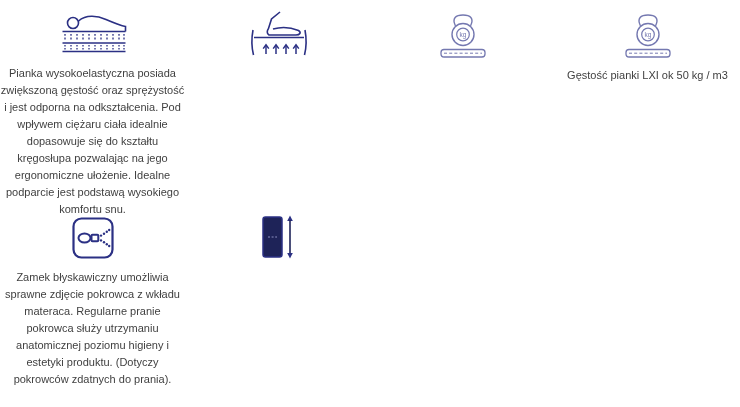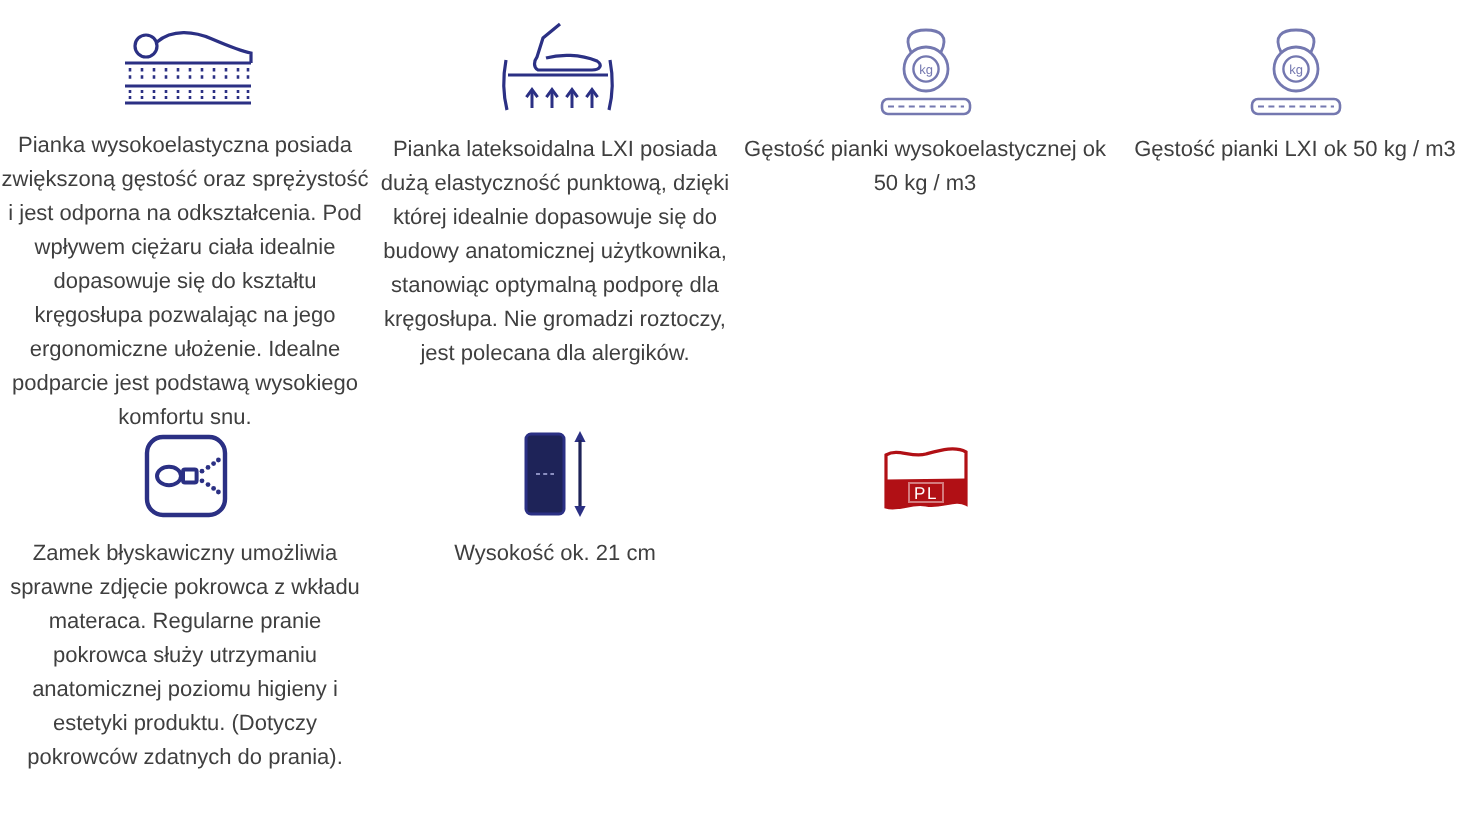--- a/index.html
+++ b/index.html
@@ -109,35 +109,33 @@
             <path d="M23.2 38.6 L26 34.8 L28.8 38.6"></path>
           <path d="M36 44 V36"></path>
             <path d="M33.2 38.6 L36 34.8 L38.8 38.6"></path>
           <path d="M46 44 V36"></path>
             <path d="M43.2 38.6 L46 34.8 L48.8 38.6"></path>
           <path d="M56 44 V36"></path>
             <path d="M53.2 38.6 L56 34.8 L58.8 38.6"></path>
         </g>
       </svg>
     </div>
-    <p class="desc">Pianka lateksoidalna LXI posiada dużą elastyczność punktową, dzięki której idealnie dopasowuje się do budowy anatomicznej użytkownika, stanowiąc optymalną podporę dla kręgosłupa. Nie gromadzi roztoczy, jest polecana dla alergików.</p>
   </div>
 
   <div class="cell row1">
     <div class="icon-area">
       <svg width="56" height="46" viewBox="0 0 56 46" aria-hidden="true">
         <path class="st-peri" stroke-width="1.4" d="M20.5 14 C 16.5 6, 21 3, 28 3 C 35 3, 39.5 6, 35.5 14"></path>
         <circle class="st-peri-w" cx="28" cy="22.5" r="11" stroke-width="1.4"></circle>
         <circle class="st-peri" cx="28" cy="22.5" r="6.3" stroke-width="1.2"></circle>
         <text class="txt-peri" x="28" y="25" font-size="6.5" text-anchor="middle">kg</text>
         <rect class="st-peri" x="6" y="37.5" width="44" height="7.5" rx="3" stroke-width="1.3"></rect>
         <path class="st-peri" stroke-width="1" stroke-dasharray="3 2.2" d="M9 41.2 L47 41.2"></path>
       </svg>
     </div>
-    <p class="desc">Gęstość pianki wysokoelastycznej ok 50 kg / m3</p>
   </div>
 
   <div class="cell row1">
     <div class="icon-area">
       <svg width="56" height="46" viewBox="0 0 56 46" aria-hidden="true">
         <path class="st-peri" stroke-width="1.4" d="M20.5 14 C 16.5 6, 21 3, 28 3 C 35 3, 39.5 6, 35.5 14"></path>
         <circle class="st-peri-w" cx="28" cy="22.5" r="11" stroke-width="1.4"></circle>
         <circle class="st-peri" cx="28" cy="22.5" r="6.3" stroke-width="1.2"></circle>
         <text class="txt-peri" x="28" y="25" font-size="6.5" text-anchor="middle">kg</text>
         <rect class="st-peri" x="6" y="37.5" width="44" height="7.5" rx="3" stroke-width="1.3"></rect>
@@ -171,29 +169,20 @@
   <div class="cell row2">
     <div class="icon-area">
       <svg width="38" height="46" viewBox="0 0 38 46" aria-hidden="true">
         <rect class="mattress-fill" x="4" y="3" width="19" height="40" rx="2.5" stroke-width="1.5"></rect>
         <path d="M9 23 L18 23" stroke="#8b8fc0" stroke-width="1" stroke-dasharray="2 1.6" fill="none"></path>
         <path class="fl-navy" d="M31 1.5 L28.2 7 L33.8 7 Z"></path>
         <path d="M31 6 L31 40" stroke="var(--height-fill, #1e2358)" stroke-width="1.6" fill="none"></path>
         <path class="fl-navy" d="M31 44.5 L28.2 39 L33.8 39 Z"></path>
       </svg>
     </div>
-    <p class="desc">Wysokość ok. 21 cm</p>
   </div>
 
   <div class="cell row2">
-    <div class="icon-area">
-      <svg width="46" height="40" viewBox="0 0 46 40" aria-hidden="true">
-        <path class="st-red" stroke-width="1.6" d="M3 7.5 C 9 4, 15.5 9, 23 7 C 30.5 5, 37.5 3, 43 6 L 43 32 C 37.5 29, 30.5 34, 23 32.5 C 15.5 31, 9 35.5, 3 33.5 Z"></path>
-        <path class="fl-red" d="M3 19.8 L 43 19.2 L 43 32 C 37.5 29, 30.5 34, 23 32.5 C 15.5 31, 9 35.5, 3 33.5 Z"></path>
-        <rect x="14.5" y="21.5" width="17" height="9.5" fill="none" stroke="rgba(255,255,255,0.45)" stroke-width="1"></rect>
-        <text class="txt-white" x="23" y="29.3" font-size="8.5" text-anchor="middle" letter-spacing="0.8">PL</text>
-      </svg>
-    </div>
   </div>
 
   <div class="cell row2"></div>
 
 </div>
 
 </body></html>

